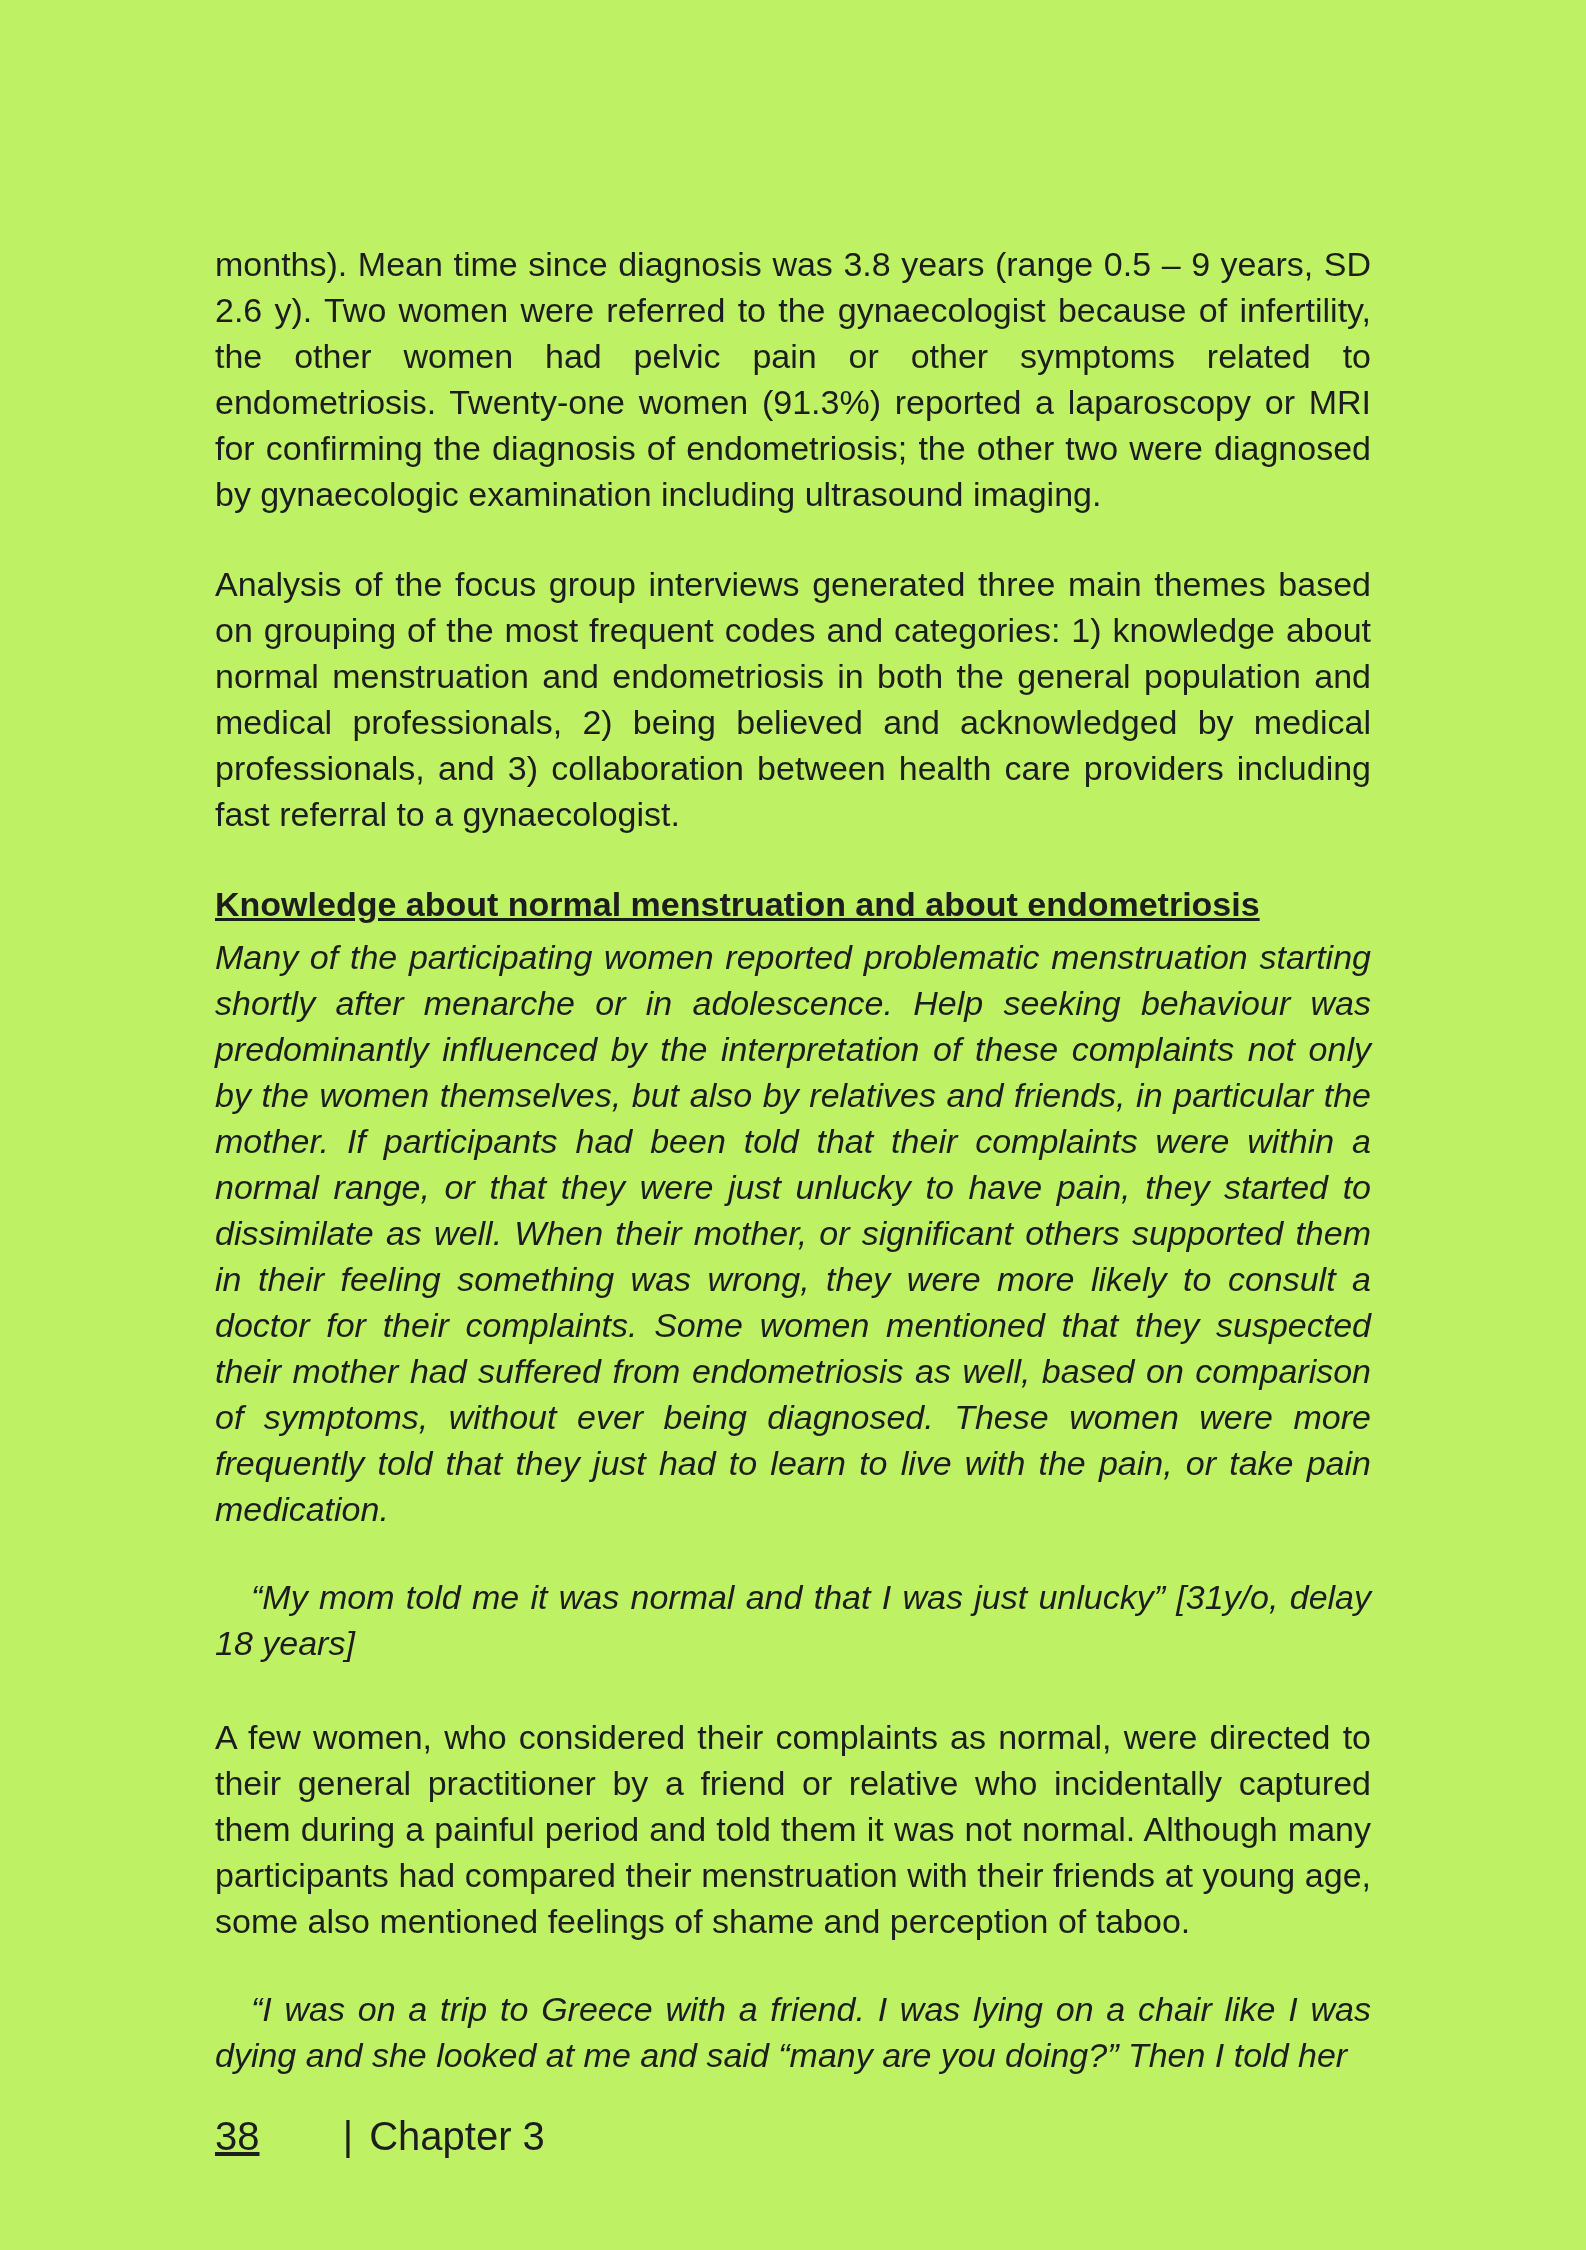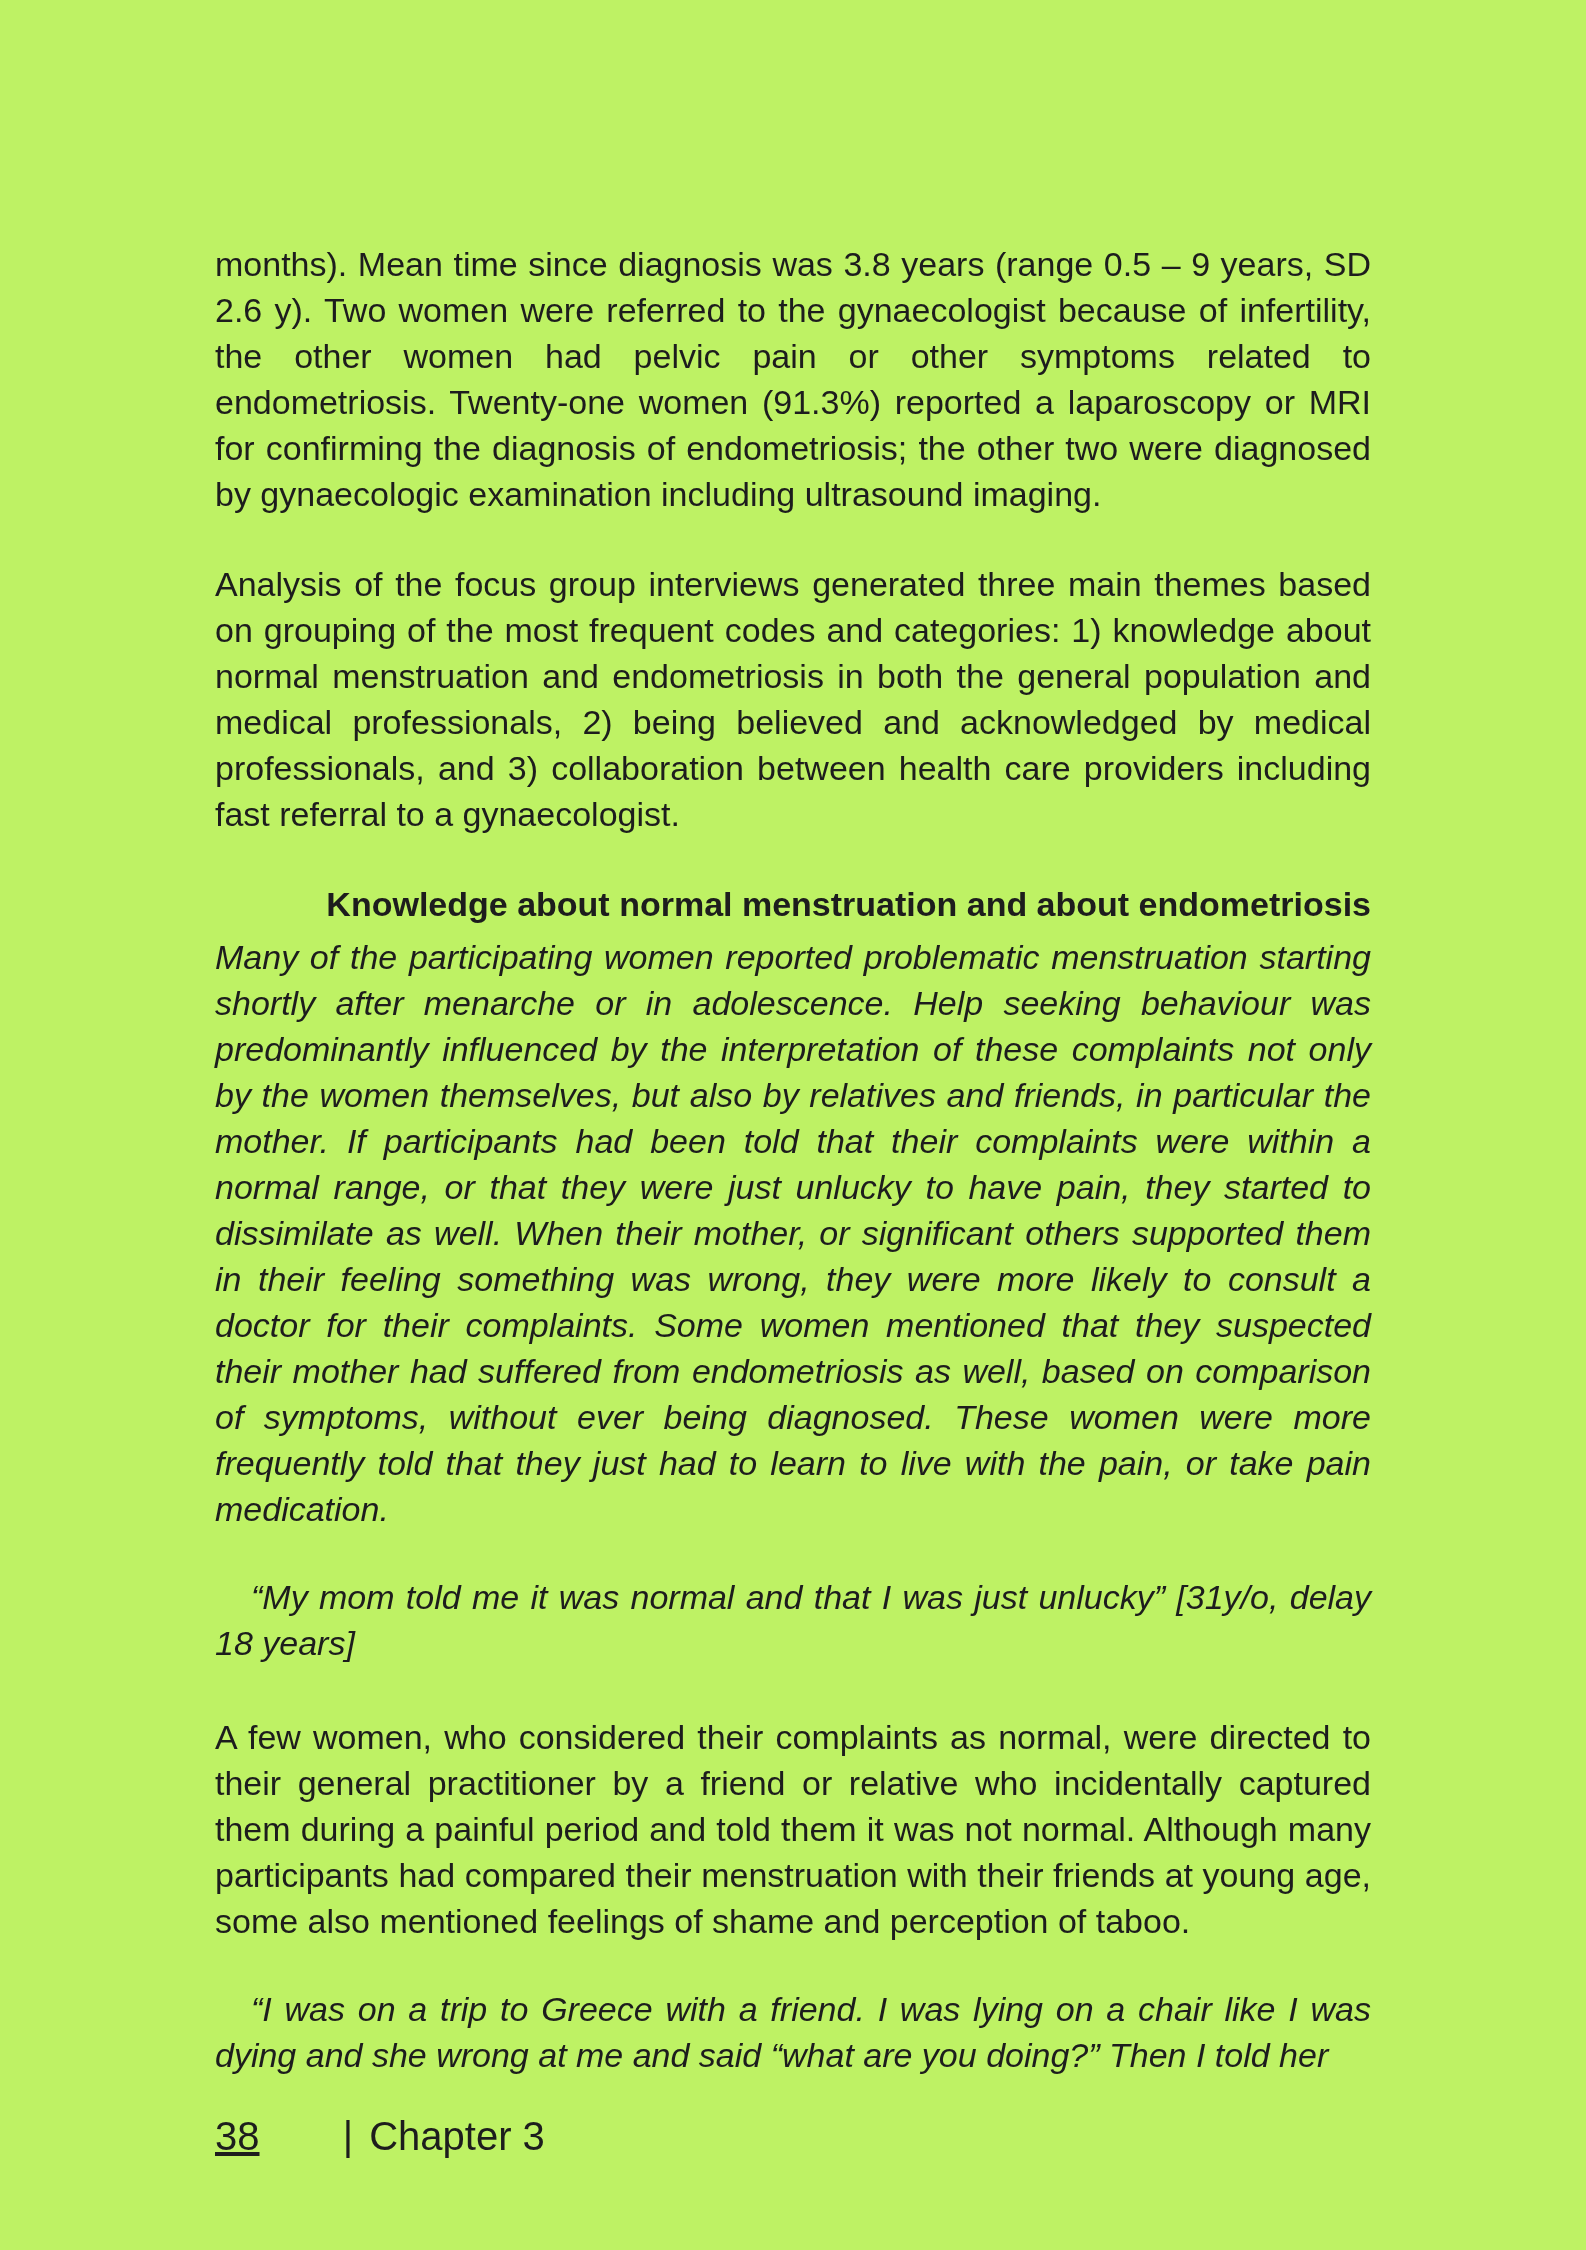--- a/index.html
+++ b/index.html
@@ -36,21 +36,22 @@
   .content p.para-after-heading {
     margin-top: 7px;
     font-style: italic;
   }
   .content h2.section-heading {
     margin: 0;
     font-size: 34px;
     line-height: 46px;
     font-weight: bold;
     color: #1d1d1d;
-    text-align: right;
+    text-align: left;
+    text-decoration: underline;
   }
   .content p.quote {
     font-style: italic;
     text-indent: 36px;
     margin: 0 0 48px 0;
   }
   .content p.quote-last {
     margin-bottom: 0;
   }
   .content p.before-quote {
@@ -91,21 +92,21 @@
     <p class="body-paragraph">Analysis of the focus group interviews generated three main themes based on grouping of the most frequent codes and categories: 1) knowledge about normal menstruation and endometriosis in both the general population and medical professionals, 2) being believed and acknowledged by medical professionals, and 3) collaboration between health care providers including fast referral to a gynaecologist.</p>
 
     <h2 class="section-heading">Knowledge about normal menstruation and about endometriosis</h2>
 
     <p class="body-paragraph para-after-heading before-quote">Many of the participating women reported problematic menstruation starting shortly after menarche or in adolescence. Help seeking behaviour was predominantly influenced by the interpretation of these complaints not only by the women themselves, but also by relatives and friends, in particular the mother. If participants had been told that their complaints were within a normal range, or that they were just unlucky to have pain, they started to dissimilate as well. When their mother, or significant others supported them in their feeling something was wrong, they were more likely to consult a doctor for their complaints. Some women mentioned that they suspected their mother had suffered from endometriosis as well, based on comparison of symptoms, without ever being diagnosed. These women were more frequently told that they just had to learn to live with the pain, or take pain medication.</p>
 
     <p class="quote">“My mom told me it was normal and that I was just unlucky” [31y/o, delay 18 years]</p>
 
     <p class="body-paragraph before-quote">A few women, who considered their complaints as normal, were directed to their general practitioner by a friend or relative who incidentally captured them during a painful period and told them it was not normal. Although many participants had compared their menstruation with their friends at young age, some also mentioned feelings of shame and perception of taboo.</p>
 
-    <p class="quote quote-last">“I was on a trip to Greece with a friend.  I was lying on a chair like I was dying and she wrong at me and said “what are you doing?” Then I told her</p>
+    <p class="quote quote-last">“I was on a trip to Greece with a friend.  I was lying on a chair like I was dying and she looked at me and said “many are you doing?” Then I told her</p>
 
   </main>
 
   <footer class="footer">
     <span class="page-number">38</span>
     <span class="divider">|</span>
     <span class="chapter-label">Chapter 3</span>
   </footer>
 
 </div>

